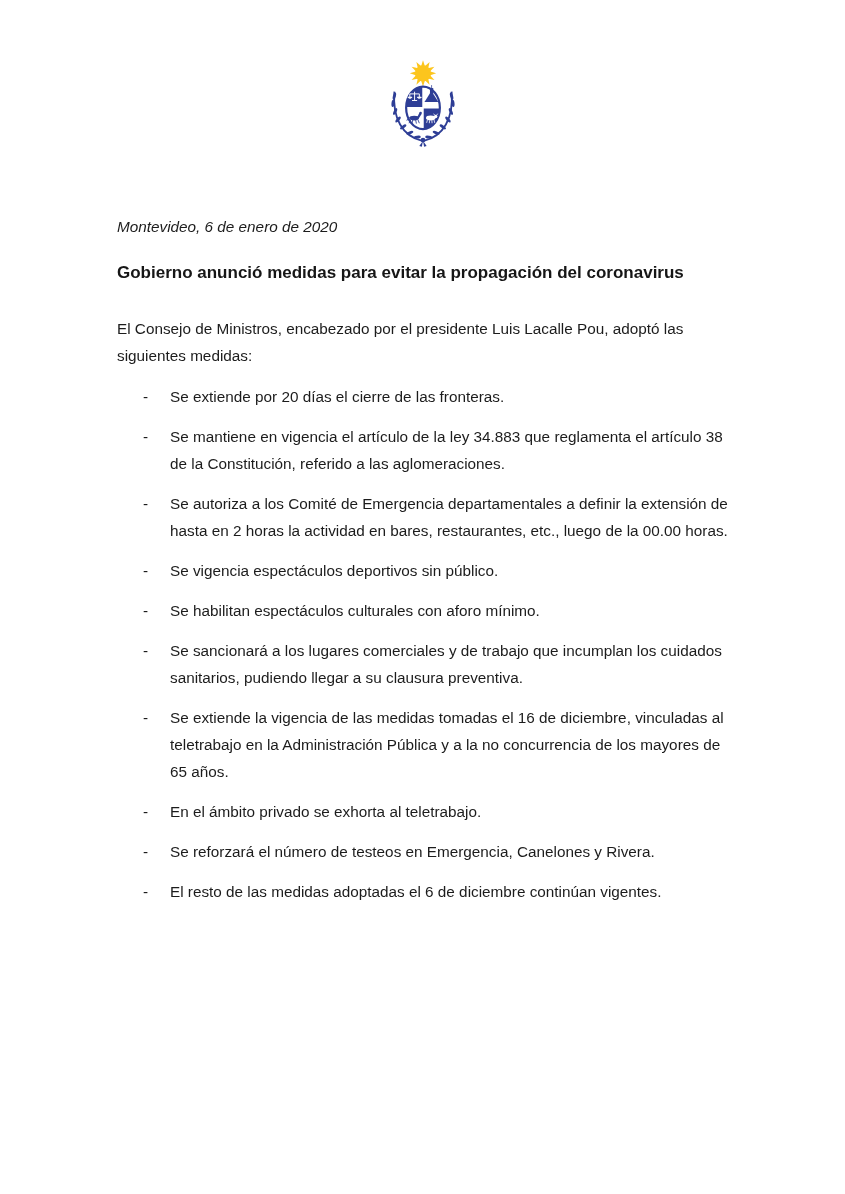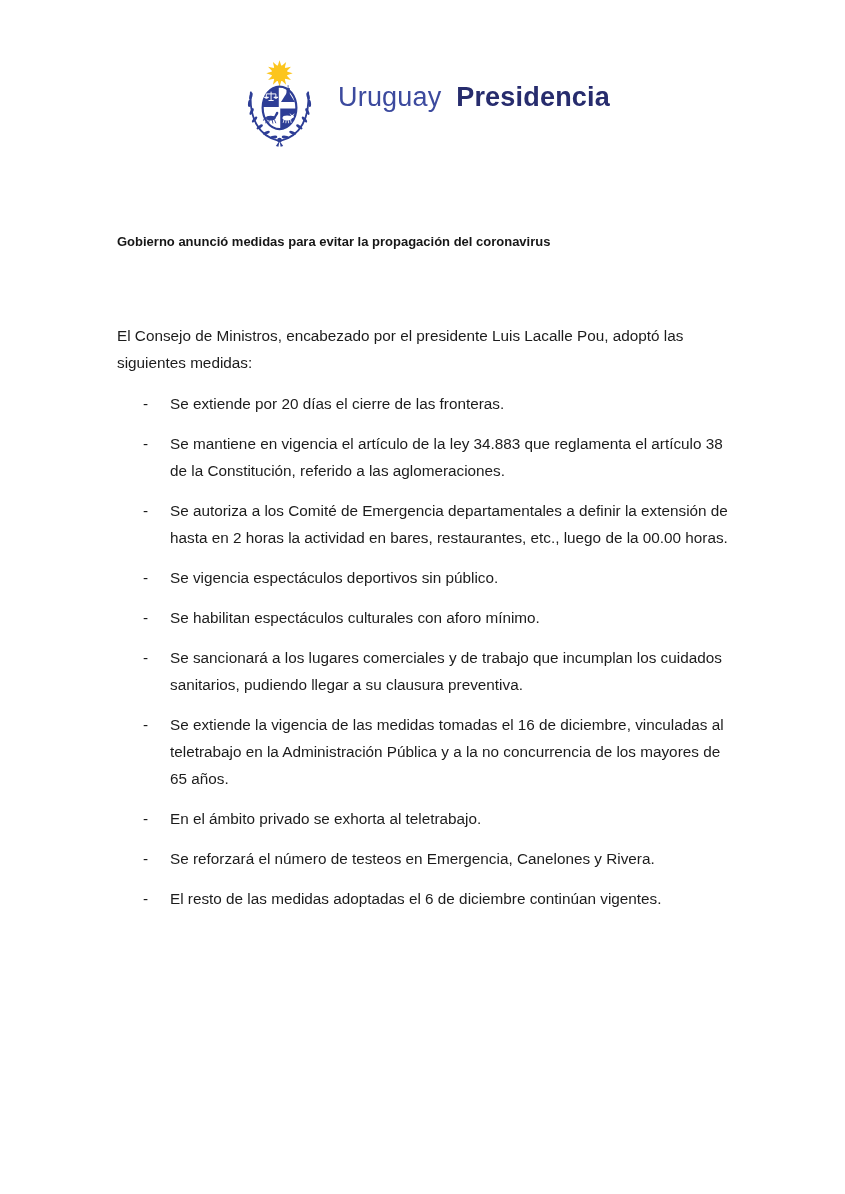--- a/index.html
+++ b/index.html
@@ -32,24 +32,24 @@
   .wordmark{font-size:27px;letter-spacing:.2px;white-space:nowrap;padding-bottom:6px;}
   .wm-reg{color:var(--wmlight);font-weight:400;}
   .wm-bold{color:var(--wmdark);font-weight:700;margin-left:7px;}
   
   .content{
     position:absolute;left:117px;top:216px;width:618px;
     font-size:15.3px;line-height:27px;
   }
   .dateline{font-style:italic;line-height:22px;}
   .title{
-    font-size:13px;font-weight:700;line-height:24px;
-    margin-top:14px;color:#161616;
-  }
-  .intro{margin-top:68px;}
+    font-size:17px;font-weight:700;line-height:24px;
+    margin-top:23px;color:#161616;
+  }
+  .intro{margin-top:30px;}
   .measures{list-style:none;margin-top:14px;}
   .measure{display:flex;margin-bottom:13px;}
   .marker{flex:0 0 27px;margin-left:26px;}
   .measure-text{flex:1;}
 </style>
 </head>
 <body>
 
 <div class="page">
 
@@ -138,27 +138,24 @@
             <line x1="75.8" y1="85.8" x2="74.5" y2="84"></line>
             <line x1="78.8" y1="85.8" x2="80" y2="84"></line>
             <line x1="66" y1="92.5" x2="65" y2="96.5"></line>
             <line x1="69" y1="93" x2="68.6" y2="97"></line>
             <line x1="72" y1="93" x2="72.4" y2="97"></line>
             <line x1="75" y1="92.5" x2="76" y2="96.5"></line>
           </g>
         </g>
       </g>
     </svg>
-    <div class="wordmark">
-      <span class="wm-reg">Uruguay</span>
-      <span class="wm-bold">Presidencia</span>
-    </div>
   </header>
 
   <main class="content">
+    <p class="dateline">Montevideo, 6 de enero de 2020</p>
     <h1 class="title">Gobierno anunció medidas para evitar la propagación del coronavirus</h1>
     <p class="intro">El Consejo de Ministros, encabezado por el presidente Luis Lacalle Pou, adoptó las siguientes medidas:</p>
     <ul class="measures">
 
         <li class="measure">
           <span class="marker">-</span>
           <span class="measure-text">Se extiende por 20 días el cierre de las fronteras.</span>
         </li>
 
         <li class="measure">

